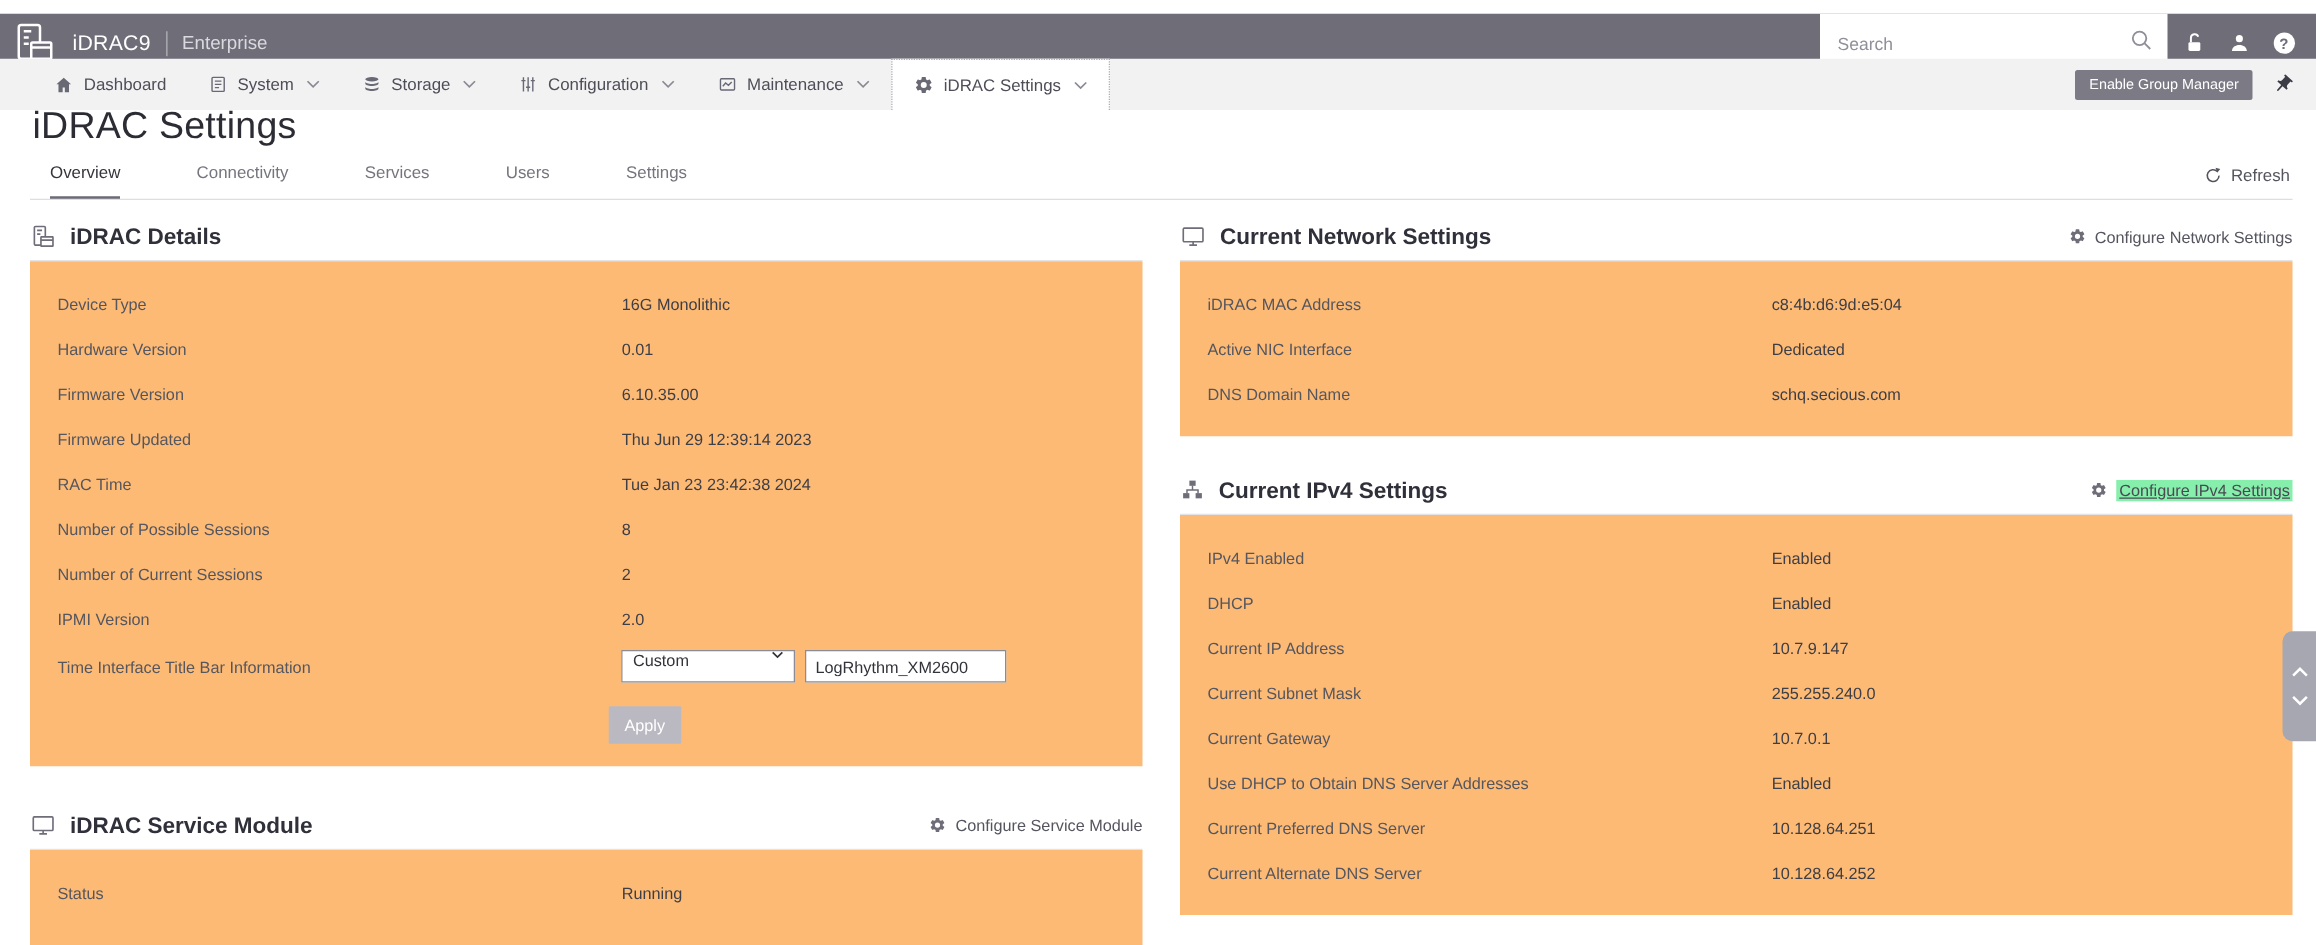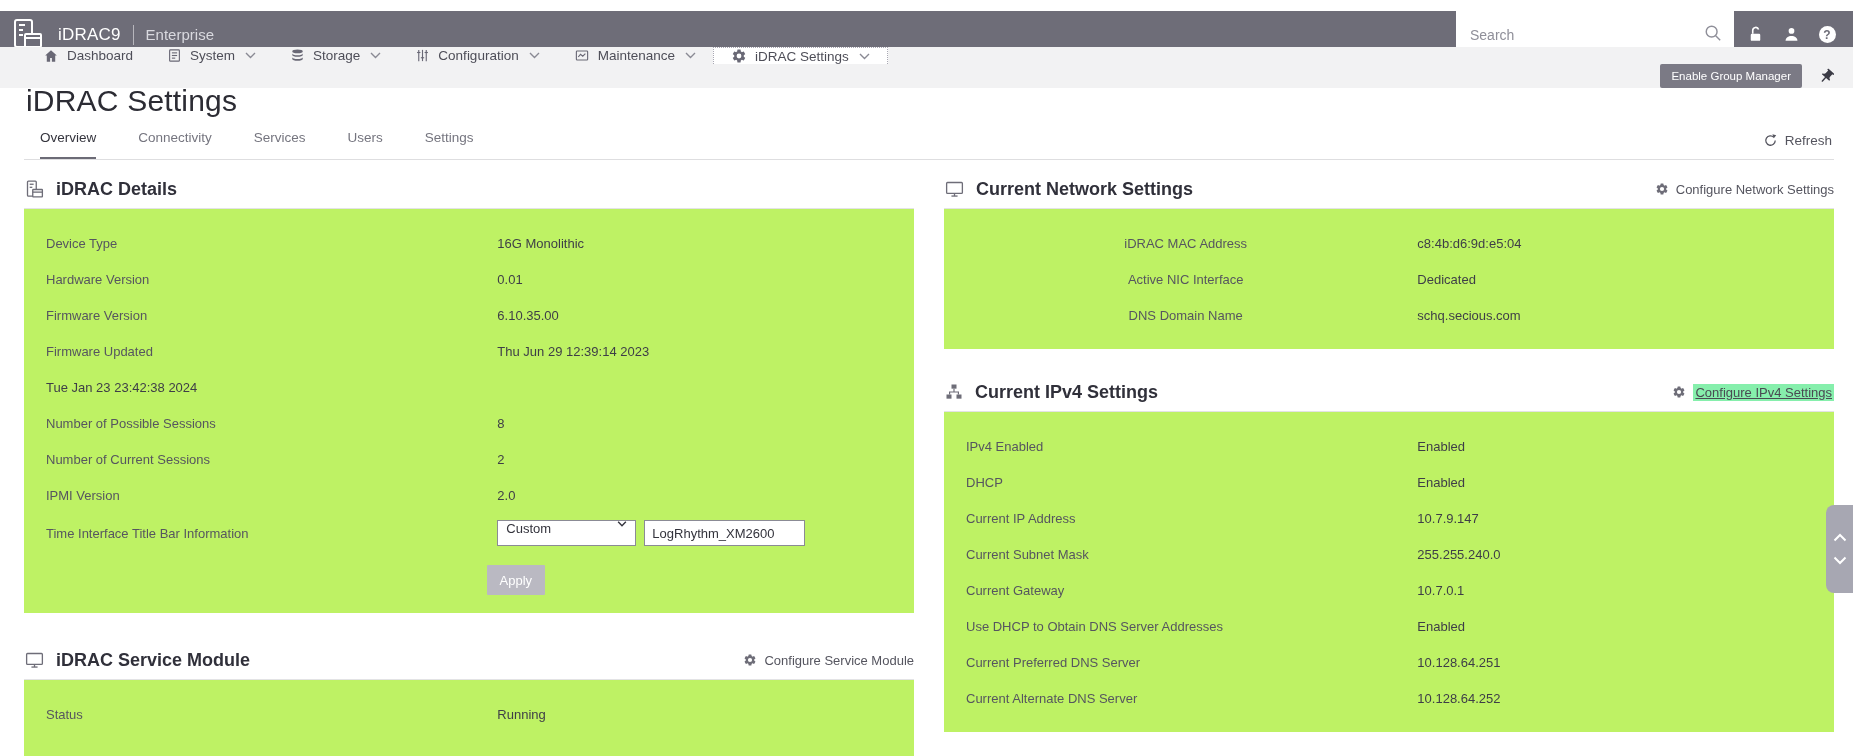--- a/index.html
+++ b/index.html
@@ -22,61 +22,61 @@
   .searchbox input::placeholder { color:#8f8f99; }
   .searchbox .mag { color:#8f8f99; margin-right:12px; }
   .hdr-icons { position:absolute; right:0; top:0; height:47px; display:flex; align-items:center;
     gap:16px; padding-right:16px; }
   .hicon { color:#fff; display:flex; align-items:center; justify-content:center; width:20px; height:20px; cursor:pointer; }
   .help-circle { width:17px; height:17px; border-radius:50%; background:#fff; color:#6e6d78;
     font-size:12px; font-weight:bold; display:flex; align-items:center; justify-content:center; }
 
   
   .nav { position:absolute; top:47px; left:0; width:100%; height:41px; background:#f2f2f3;
-    display:flex; align-items:stretch;flex-direction:column; }
+    display:flex; align-items:stretch; }
   .nav-items { display:flex; align-items:stretch; padding-left:26px; }
   .nav-item { display:flex; align-items:center; gap:8px; padding:0 17px; font-size:13.5px;
     color:#4e4e58; font-weight:500; cursor:pointer; white-space:nowrap; }
   .nav-item .nicon { color:#696875; display:flex; }
   .nav-item .chev { color:#8a8a94; margin-left:2px; display:flex; }
   .nav-item.active { background:#fff; border:1px dotted #a9a8b3; border-bottom:none; }
   .nav-right { margin-left:auto; display:flex; align-items:center; gap:16px; padding-right:18px; }
   .gm-btn { background:#7b7a85; color:#fff; font-size:11.5px; padding:6px 11px; border:none;
     border-radius:2px; cursor:pointer; font-family:inherit; white-space:nowrap; }
   .pin { color:#3c3c46; transform:rotate(42deg); display:flex; cursor:pointer; }
 
   
   .page-title { position:absolute; left:26px; top:84px; font-size:30px; font-weight:300;
     color:#2c2c34; letter-spacing:.2px; }
-  .tabs { position:absolute; left:40px; top:130px; display:flex; gap:42px; height:30px; }
+  .tabs { position:absolute; left:40px; top:130px; display:flex; gap:61px; height:30px; }
   .tab { font-size:13.5px; color:#75757f; padding-bottom:9px; cursor:pointer; border-bottom:3px solid transparent; }
   .tab.active { color:#34343d; font-weight:500; border-bottom-color:#6c6b76; }
   .tabs-divider { position:absolute; left:24px; right:19px; top:159px; height:1px; background:#dedee0; }
   .refresh { position:absolute; right:21px; top:133px; display:flex; align-items:center; gap:7px;
     font-size:13.5px; color:#55555f; cursor:pointer;text-align:right; }
   .refresh svg { color:#55555f; }
 
   
   .col { position:absolute; top:170px; }
   .col-left  { left:24px;  width:890px; }
   .col-right { left:944px; width:890px; }
   .sec-head { height:38px; display:flex; align-items:center; justify-content:space-between; }
   .sec-title-wrap { display:flex; align-items:center; gap:11px; }
   .sec-title-wrap .sicon { color:#6e6d78; display:flex; }
   .sec-title { font-size:18px; font-weight:600; color:#30303a; }
   .sec-divider { height:1px; background:#e3e3e5; }
   .cfg-link { display:flex; align-items:center; gap:7px; font-size:13px; color:#55555f; cursor:pointer; }
   .cfg-link .gear { color:#6e6d78; display:flex; }
   .hl { background:#86efac; text-decoration:underline; color:#4a4a52; padding:1px 2px; }
-  .panel { background:#bef264; padding:16px 0 16px 0; }
+  .panel { background:#fdba74; padding:16px 0 16px 0; }
   .row { display:flex; align-items:center; height:36px; padding:0 0 0 22px; }
   .row .lbl { width:52%; font-size:13px; color:#56565f; padding-right:12px; }
   .row .val { font-size:13px; color:#3e3e47; }
   .panel-details { height:404px; }
-  .panel-network { height:140px;text-align:center; }
+  .panel-network { height:140px; }
   .panel-ipv4 { height:320px; }
   .panel-svc { height:150px; }
   .sec-gap-left { margin-top:28px; }
   .sec-gap-right { margin-top:24px; }
 
   
   .row-config { height:40px; }
   .config-controls { display:flex; align-items:center; gap:8px; }
   .selectbox { width:139px; height:26px; background:#fff; border:1px solid #8b8b95; display:flex;
     justify-content:space-between; padding:0 8px; font-size:13px; color:#33333c; cursor:pointer; }
@@ -307,20 +307,21 @@
             <span class="lbl">Firmware Version</span>
             <span class="val">6.10.35.00</span>
           </div>
 
           <div class="row">
             <span class="lbl">Firmware Updated</span>
             <span class="val">Thu Jun 29 12:39:14 2023</span>
           </div>
 
           <div class="row">
+            <span class="lbl">RAC Time</span>
             <span class="val">Tue Jan 23 23:42:38 2024</span>
           </div>
 
           <div class="row">
             <span class="lbl">Number of Possible Sessions</span>
             <span class="val">8</span>
           </div>
 
           <div class="row">
             <span class="lbl">Number of Current Sessions</span>

